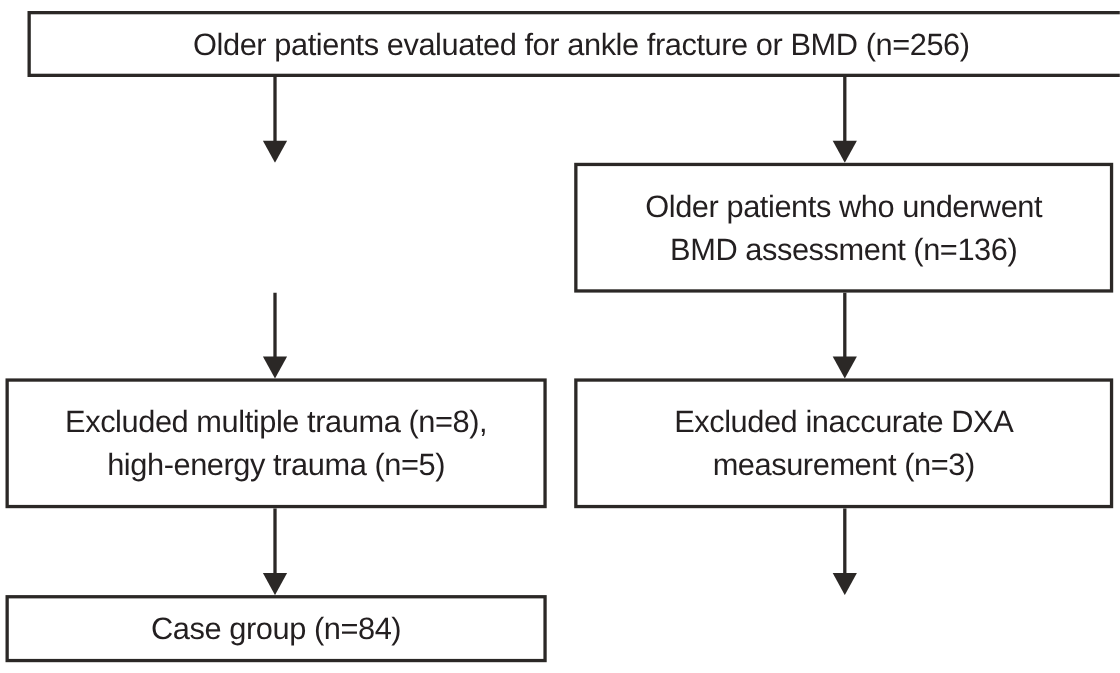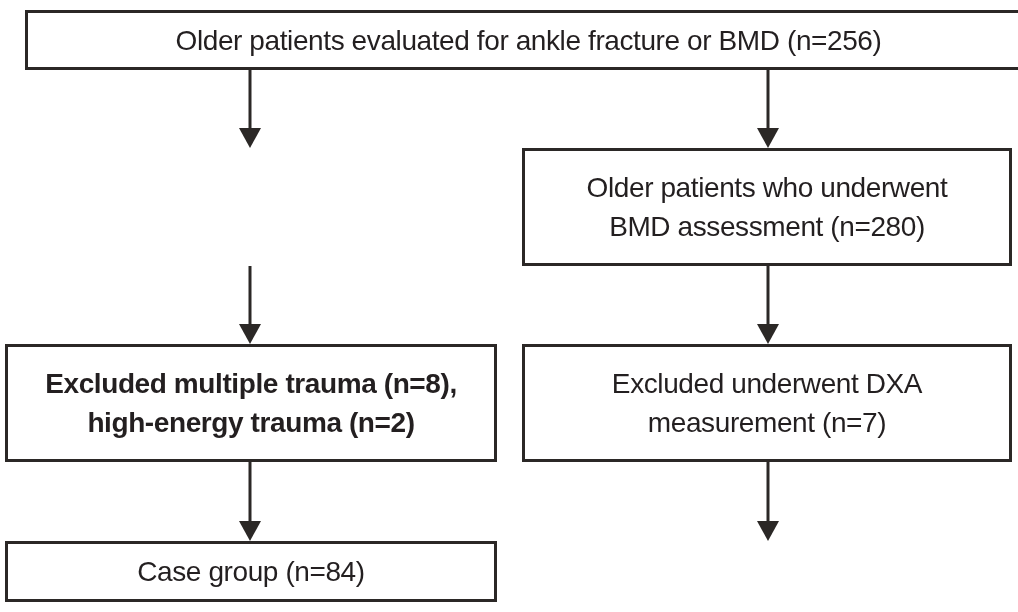--- a/index.html
+++ b/index.html
@@ -31,21 +31,21 @@
     font-size: 28px;
     line-height: 39px;
     letter-spacing: -0.4px;
     color: var(--text);
   }
   .box span { display: block; white-space: nowrap; }
 
   #box-top { left: 5px;   top: 10px;  width: 1007px; height: 60px; margin-left: 20px; }
   #box-l2  { left: 5px;   top: 148px; width: 492px;  height: 118px; }
   #box-r2  { left: 522px; top: 148px; width: 490px;  height: 118px; }
-  #box-l3  { left: 5px;   top: 344px; width: 492px;  height: 118px; font-weight: bold; }
+  #box-l3  { left: 5px;   top: 344px; width: 492px;  height: 118px; }
   #box-r3  { left: 522px; top: 344px; width: 490px;  height: 118px; }
   #box-l4  { left: 5px;   top: 541px; width: 492px;  height: 61px; }
   #box-r4  { left: 522px; top: 541px; width: 490px;  height: 61px; }
 
   .arrow { position: absolute; width: 24px; }
   .arrow svg { display: block; }
   .arrow line { stroke: var(--line); stroke-width: 3; }
   .arrow polygon { fill: var(--line); }
 
   .arrow.col-left  { left: 238px; }
@@ -59,31 +59,31 @@
 
 <div id="canvas">
 
   <div class="box" id="box-top">
     <span>Older patients evaluated for ankle fracture or BMD (n=256)</span>
   </div>
 
 
   <div class="box" id="box-r2">
     <span>Older patients who underwent</span>
-    <span>BMD assessment (n=280)</span>
+    <span>BMD assessment (n=136)</span>
   </div>
 
   <div class="box" id="box-l3">
     <span>Excluded multiple trauma (n=8),</span>
-    <span>high-energy trauma (n=2)</span>
+    <span>high-energy trauma (n=5)</span>
   </div>
 
   <div class="box" id="box-r3">
-    <span>Excluded underwent DXA</span>
-    <span>measurement (n=7)</span>
+    <span>Excluded inaccurate DXA</span>
+    <span>measurement (n=3)</span>
   </div>
 
   <div class="box" id="box-l4">
     <span>Case group (n=84)</span>
   </div>
 
 
   <div class="arrow col-left row-1">
     <svg width="24" height="78" viewBox="0 0 24 78">
         <line x1="12" y1="0" x2="12" y2="60"></line>

